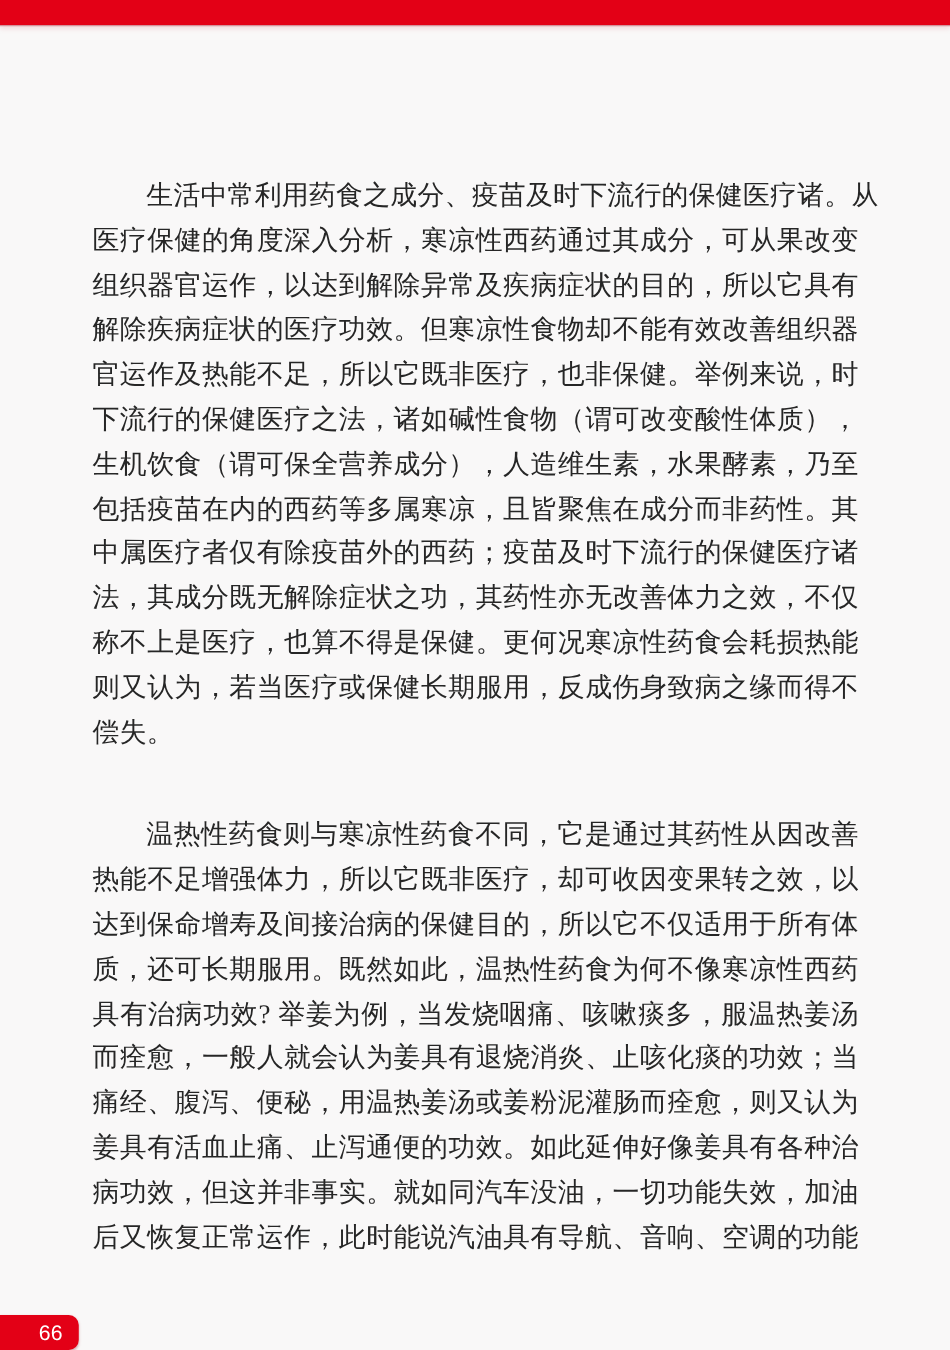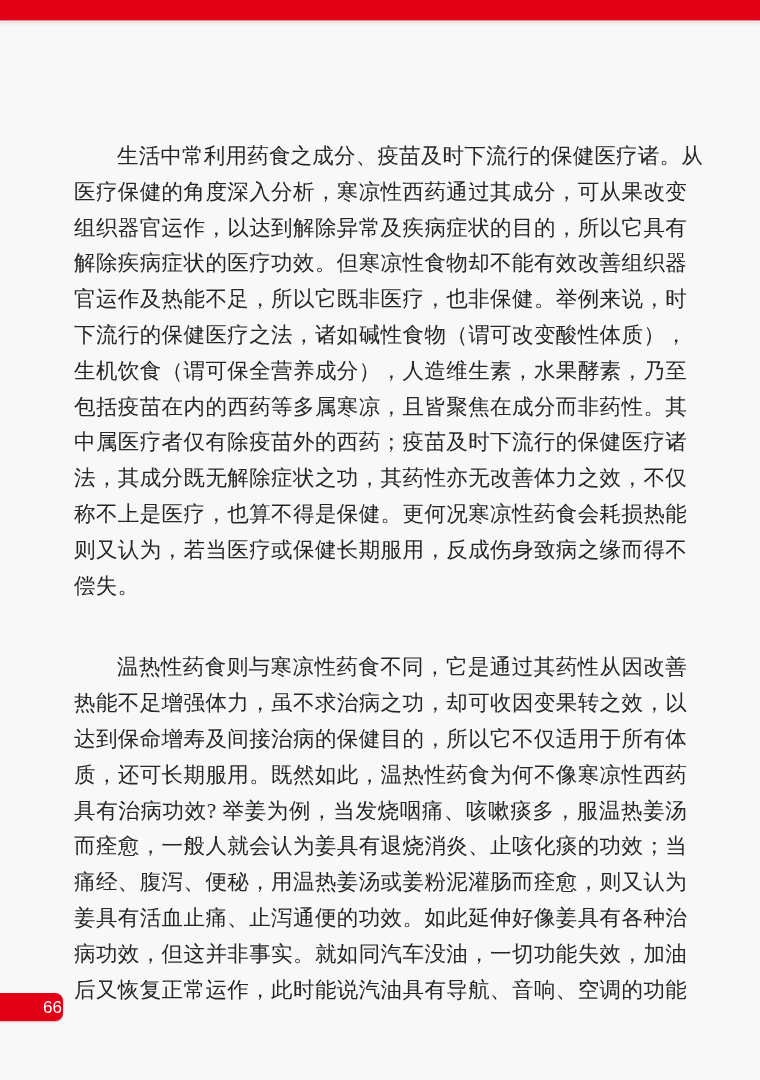--- a/index.html
+++ b/index.html
@@ -45,29 +45,29 @@
     text-align: justify;
     text-align-last: justify;
     white-space: nowrap;
     letter-spacing: 0.2px;
   }
   .line.first { text-indent: 43px; }
   .line.short-last { text-align-last: left; }
   .page-number-badge {
     position: absolute;
     left: 0;
-    top: 993px;
+    top: 1052px;
     width: 63px;
     height: 28px;
     background: var(--accent);
     border-radius: 0 8px 8px 0;
     display: flex;
     align-items: center;
     justify-content: flex-end;
-    padding-right: 1px;
+    padding-right: 13px;
     box-shadow: 0 1px 2px rgba(150, 30, 40, 0.35);
   }
   .page-number-badge span {
     color: #ffffff;
     font-size: 17px;
     line-height: 1;
   }
 </style>
 </head>
 <body>
@@ -87,21 +87,21 @@
       <div class="line">包括疫苗在内的西药等多属寒凉，且皆聚焦在成分而非药性。其</div>
       <div class="line">中属医疗者仅有除疫苗外的西药；疫苗及时下流行的保健医疗诸</div>
       <div class="line">法，其成分既无解除症状之功，其药性亦无改善体力之效，不仅</div>
       <div class="line">称不上是医疗，也算不得是保健。更何况寒凉性药食会耗损热能</div>
       <div class="line">则又认为，若当医疗或保健长期服用，反成伤身致病之缘而得不</div>
       <div class="line short-last">偿失。</div>
     </div>
 
     <div class="paragraph para-2">
       <div class="line first">温热性药食则与寒凉性药食不同，它是通过其药性从因改善</div>
-      <div class="line">热能不足增强体力，虽不求治病之功，却可收因变果转之效，以</div>
+      <div class="line">热能不足增强体力，所以它既非医疗，却可收因变果转之效，以</div>
       <div class="line">达到保命增寿及间接治病的保健目的，所以它不仅适用于所有体</div>
       <div class="line">质，还可长期服用。既然如此，温热性药食为何不像寒凉性西药</div>
       <div class="line">具有治病功效? 举姜为例，当发烧咽痛、咳嗽痰多，服温热姜汤</div>
       <div class="line">而痊愈，一般人就会认为姜具有退烧消炎、止咳化痰的功效；当</div>
       <div class="line">痛经、腹泻、便秘，用温热姜汤或姜粉泥灌肠而痊愈，则又认为</div>
       <div class="line">姜具有活血止痛、止泻通便的功效。如此延伸好像姜具有各种治</div>
       <div class="line">病功效，但这并非事实。就如同汽车没油，一切功能失效，加油</div>
       <div class="line">后又恢复正常运作，此时能说汽油具有导航、音响、空调的功能</div>
     </div>
   </main>

